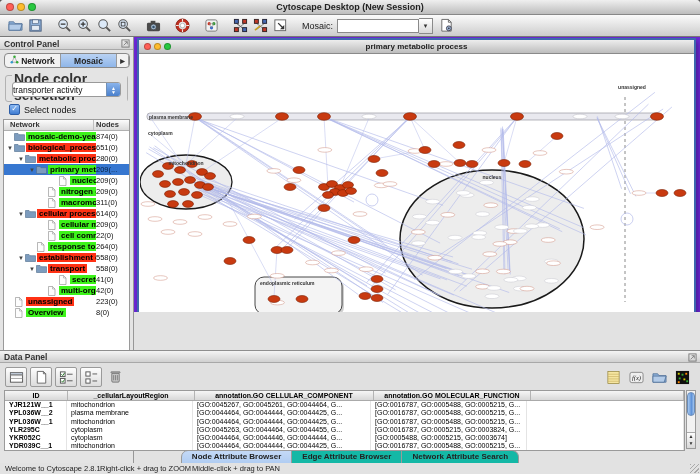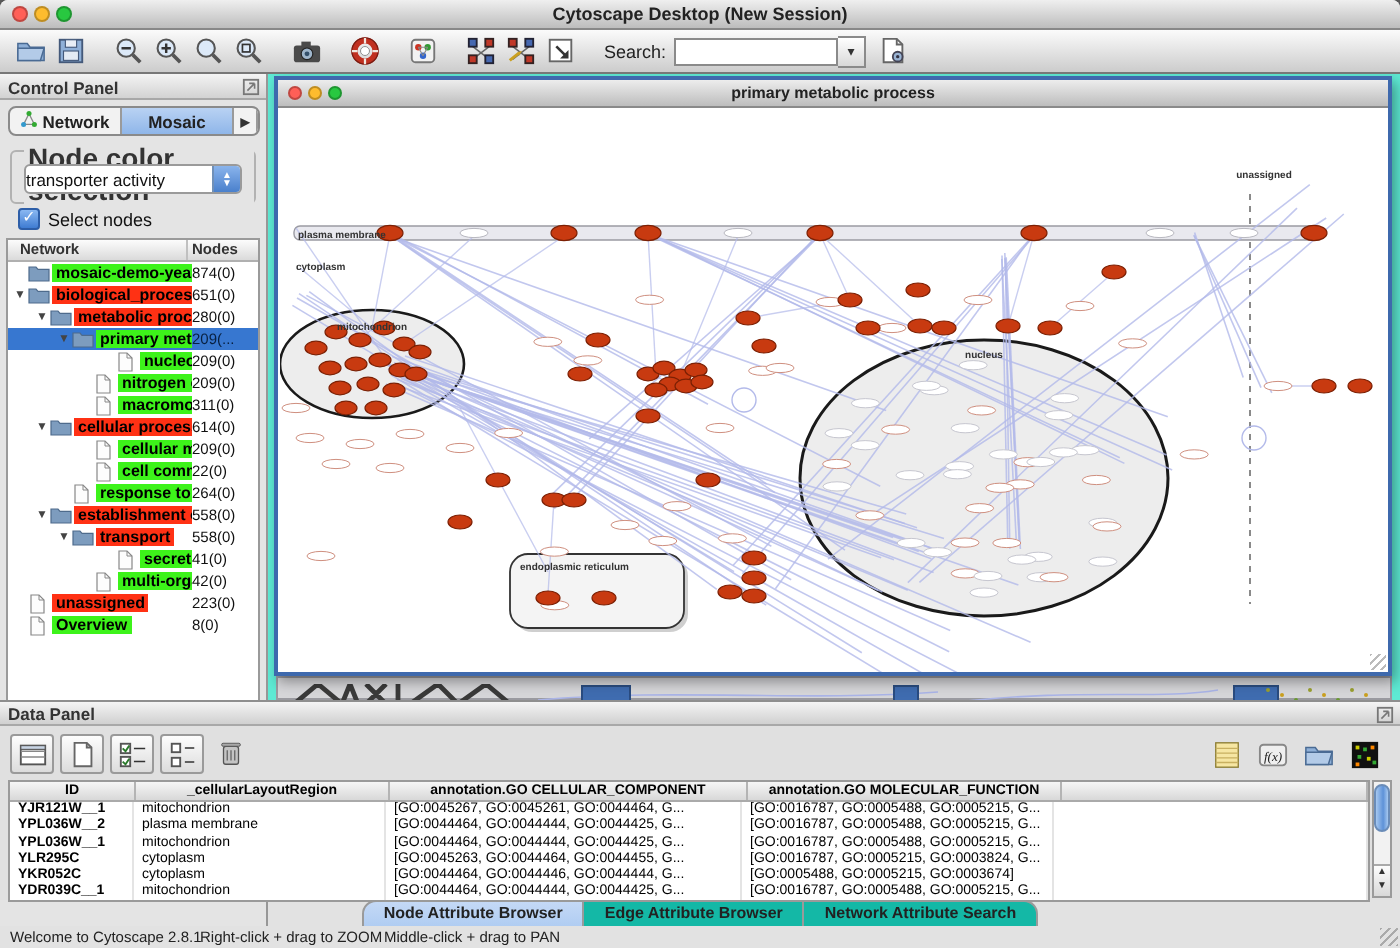--- a/index.html
+++ b/index.html
@@ -52,21 +52,21 @@
   .th-nodes{width:33px;padding-left:2px;}
   .tree-row{height:11px;display:flex;align-items:center;white-space:nowrap;overflow:hidden;font-size:8px;}
   .tree-row.selected{background:#3777d0;}
   .tr-arrow{width:8px;flex:0 0 8px;font-size:6px;color:#444;text-align:center;}
   .tr-icon{width:12px;flex:0 0 12px;display:inline-flex;}
   .tr-label{font-weight:bold;color:#000;padding:0 2px;overflow:hidden;}
   .tr-label.green{background:#3df31a;} .tr-label.red{background:#ff3114;}
   .tr-count{margin-left:auto;flex:0 0 33px;font-size:7.5px;color:#111;overflow:hidden;}
   .tree-row.selected .tr-count{color:#082040;}
   
-  .desktop{position:absolute;left:134px;top:37px;right:0;height:313px;background:#5eead4;overflow:hidden;}
+  .desktop{position:absolute;left:134px;top:37px;right:0;height:275px;background:#6d28d9;overflow:hidden;}
   .bg-strip{position:absolute;left:4px;top:301px;width:558px;height:12px;background:#d6d6d9;border:1px solid #9a9aa0;box-sizing:border-box;}
   .net-window{position:absolute;left:3px;top:1px;width:559px;height:300px;border:2px solid #3e69ad;background:#fff;box-sizing:border-box;box-shadow:2px 3px 6px rgba(0,0,0,.35);}
   .nw-title{height:13px;background:linear-gradient(#ededed,#bdbdbd);border-bottom:1px solid #8a8a8a;position:relative;}
   .nw-title .tl{top:3px;width:7px;height:7px;}
   .nw-title .tl.r{left:5px}.nw-title .tl.y{left:15px}.nw-title .tl.g{left:25px}
   .nw-title .title{font-size:8px;line-height:13px;}
   .nw-canvas{position:absolute;left:1px;top:14px;width:551px;height:282px;background:#fff;overflow:hidden;}
   .nw-grip{position:absolute;right:1px;bottom:1px;width:8px;height:8px;
            background:repeating-linear-gradient(135deg,#bbb 0 1px,#fff 1px 3px);}
   
@@ -208,21 +208,21 @@
         </span>
         <span class="tb-icon">
           <svg width="15" height="15" viewBox="0 0 16 16">
             <rect x="2" y="2" width="11.5" height="11.5" fill="#fff" stroke="#666"></rect>
             <path d="M5.5 5.5l5.5 5.5" stroke="#333" stroke-width="1.4"></path>
             <path d="M12 7.5V12H7.5z" fill="#333"></path>
           </svg>
         </span>
       </span>
     <span class="search">
-      <span class="slabel">Search:</span>
+      <span class="slabel">Mosaic:</span>
       <span class="scombo">
         <input class="sinput" value="" style="">
         <span class="sdrop">▾</span>
       </span>
       <span class="tb-icon" id="searchOptIcon" style="margin-left:5px">
           <svg width="15" height="15" viewBox="0 0 16 16">
             <path d="M3 1.5h7l3 3V14H3z" fill="#fff" stroke="#666"></path>
             <path d="M10 1.5v3h3" fill="none" stroke="#666"></path>
             <circle cx="10.5" cy="11" r="2.6" fill="#9ab4d4" stroke="#445"></circle>
             <circle cx="10.5" cy="11" r=".9" fill="#334"></circle>

